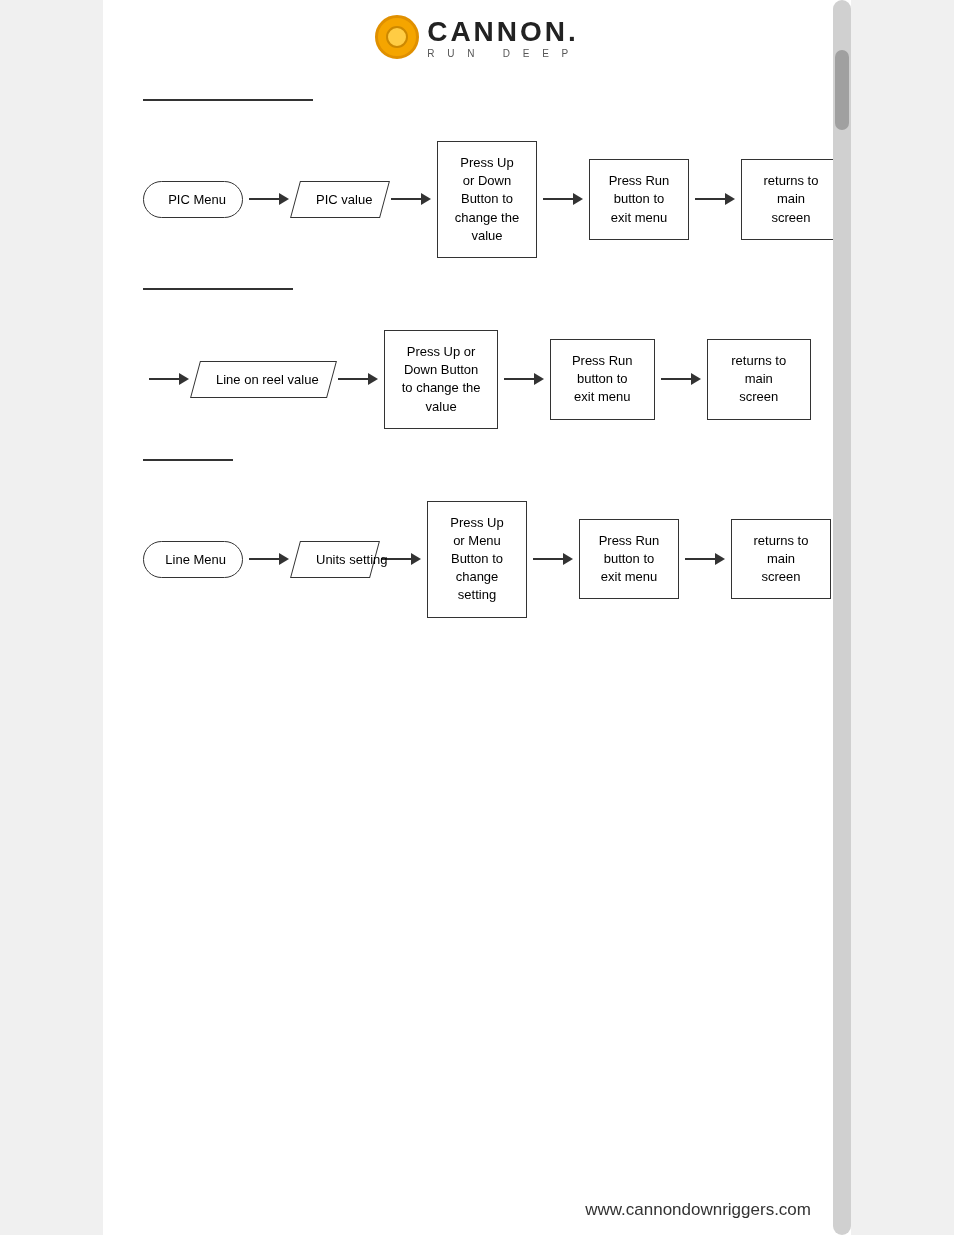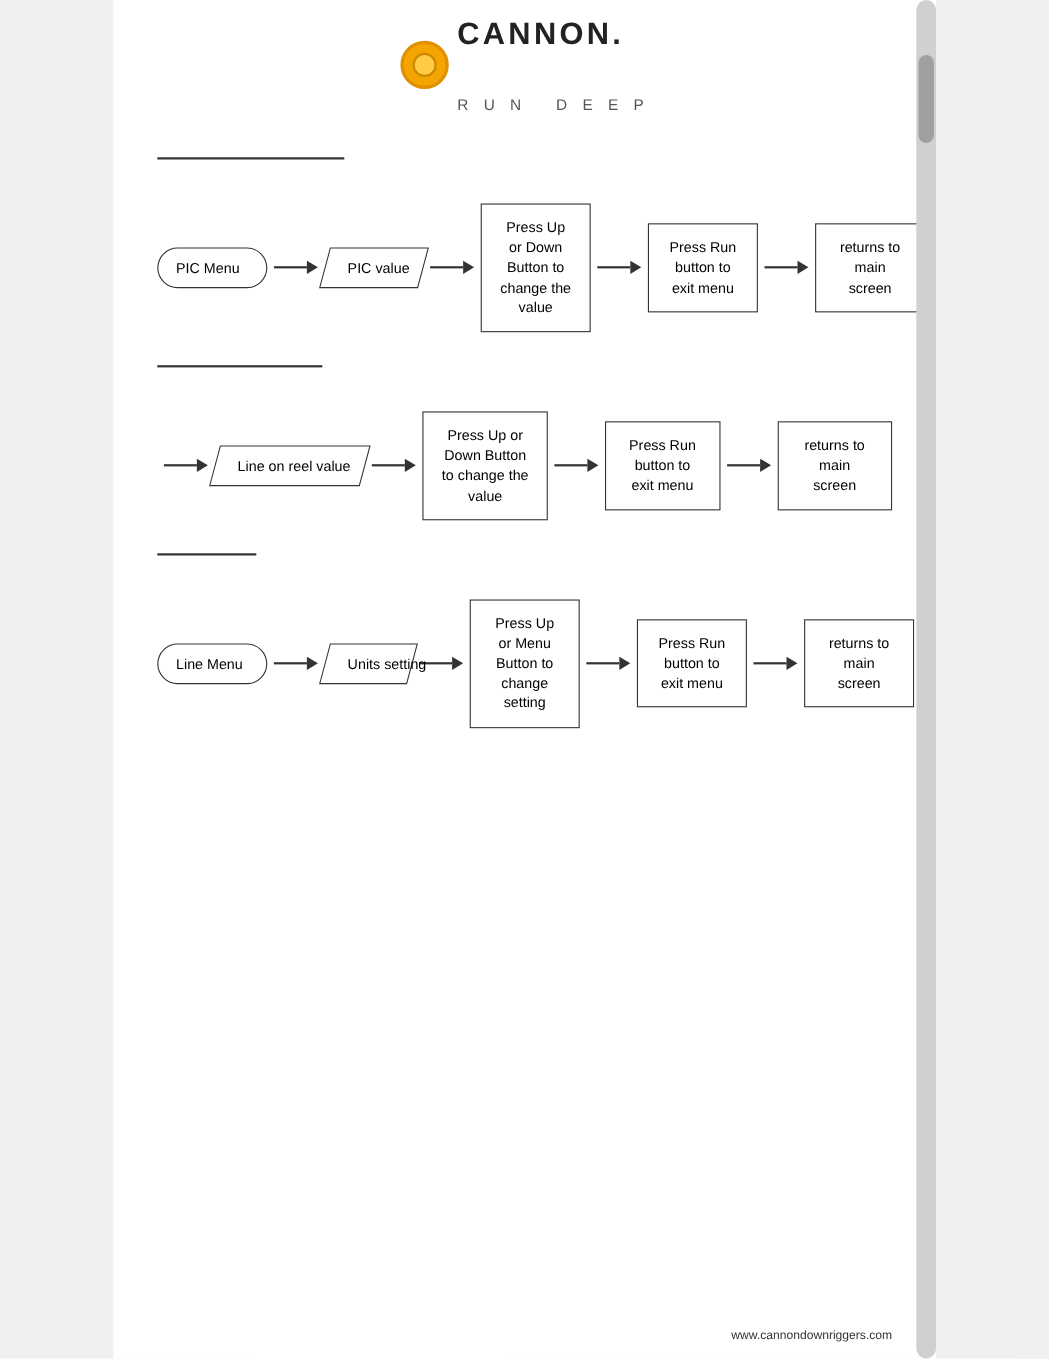--- a/index.html
+++ b/index.html
@@ -72,25 +72,24 @@
       flex-direction: column;
     }
     .cannon-text {
       font-size: 28px;
       font-weight: bold;
       letter-spacing: 3px;
       color: #222;
       font-family: Arial Black, Arial, sans-serif;
     }
     .run-deep-text {
-      font-size: 14px;
+      font-size: 10px;
       letter-spacing: 5px;
       color: #555;
       text-transform: uppercase;
-      margin-top: 40px;
     }
 
     
     .content {
       padding: 10px 40px 40px 40px;
     }
 
     
     .section-line {
       border: none;
@@ -105,21 +104,21 @@
       align-items: center;
       gap: 0;
       margin-bottom: 30px;
     }
 
     
     .shape-oval {
       border: 1.5px solid #333;
       border-radius: 50px;
       padding: 10px 16px;
-      text-align: left;
+      text-align: right;
       font-size: 13px;
       min-width: 100px;
       background: #fff;
       white-space: nowrap;
     }
 
     
     .shape-parallelogram {
       border: 1.5px solid #333;
       padding: 10px 20px;
@@ -163,21 +162,21 @@
       border-top: 6px solid transparent;
       border-bottom: 6px solid transparent;
       border-left: 10px solid #333;
     }
 
     
     .footer {
       position: absolute;
       bottom: 15px;
       right: 40px;
-      font-size: 11px;
+      font-size: 17px;
       color: #333;
     }
   </style>
 </head>
 <body>
 
 <div class="page">
 
   <div class="header">
     <div class="logo-container">

